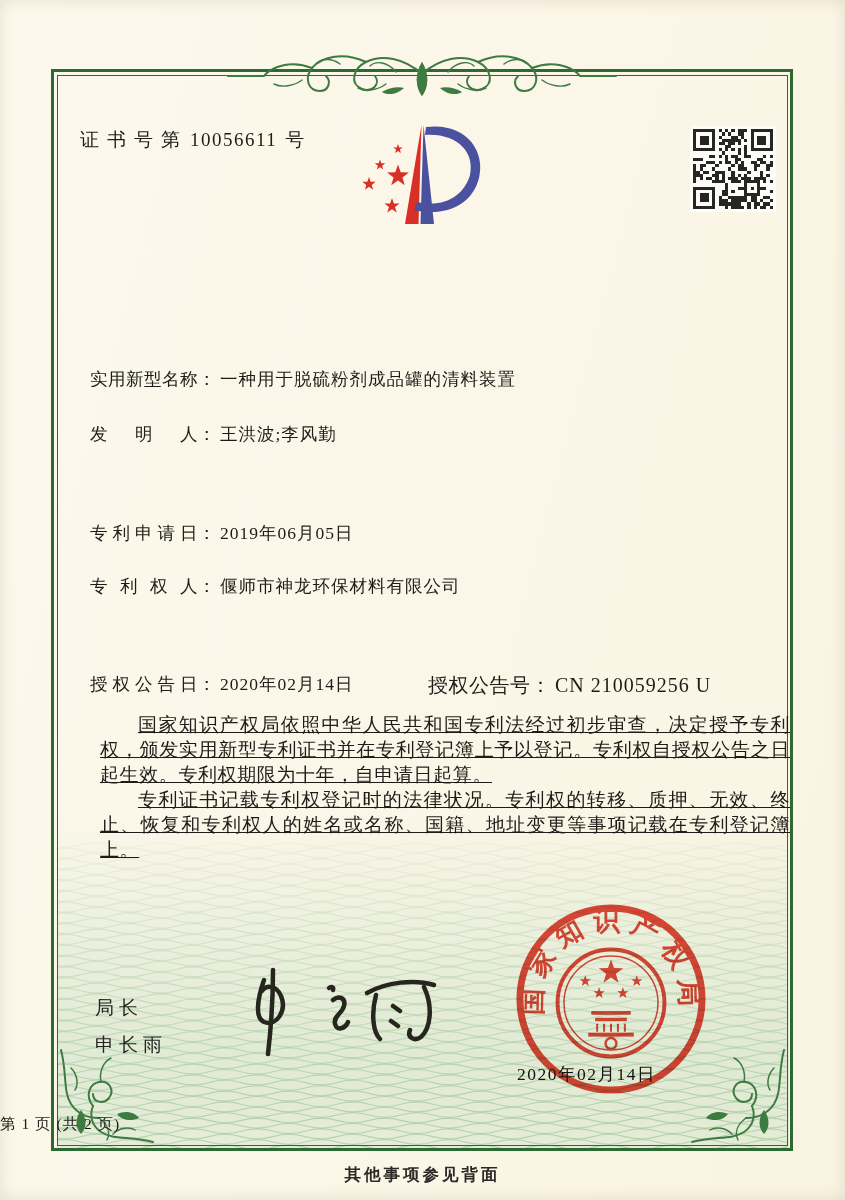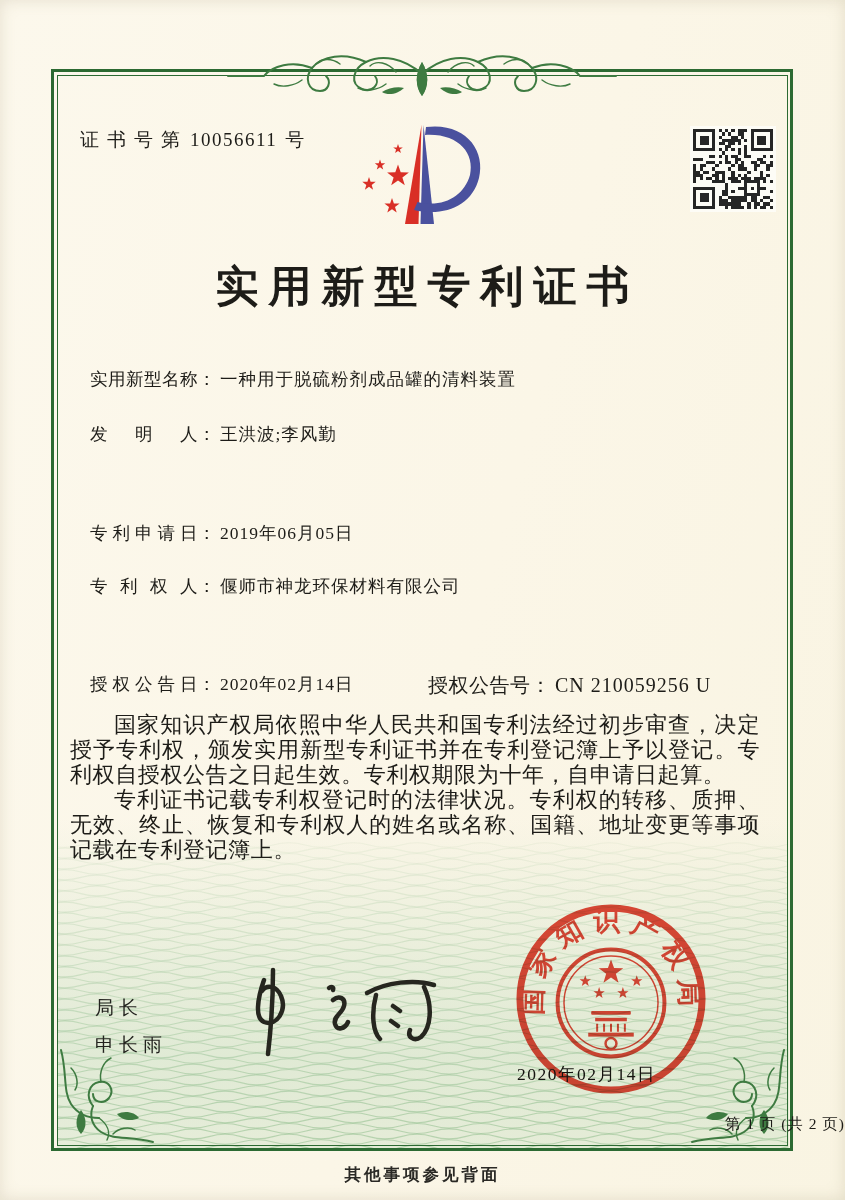--- a/index.html
+++ b/index.html
@@ -27,31 +27,31 @@
   .cert-no .suf{margin-left:8px;}
   .logo{position:absolute;left:352px;top:122px;width:140px;height:114px;}
   .qr{position:absolute;left:690px;top:126px;width:86px;height:86px;}
   .title{position:absolute;left:0;top:258px;width:845px;margin:0;text-align:center;
     font-size:43px;font-weight:bold;letter-spacing:10px;text-indent:10px;}
   .field{position:absolute;left:90px;font-size:17.5px;white-space:nowrap;letter-spacing:.5px;}
   .flabel{display:inline-block;width:108px;text-align:justify;text-align-last:justify;vertical-align:bottom;}
   .colon{display:inline-block;}
   .fvalue{margin-left:4px;letter-spacing:1px;}
   .grant2{position:absolute;left:428px;font-size:20px;white-space:nowrap;letter-spacing:.5px;}
-  .paras{position:absolute;left:70px;top:712px;width:690px;font-size:22px;line-height:25px;
-    text-align:justify;letter-spacing:.6px;}
+  .paras{position:absolute;left:100px;top:712px;width:690px;font-size:19px;line-height:25px;
+    text-align:justify;letter-spacing:.6px;text-decoration:underline;}
   .paras p{margin:0;text-indent:2em;}
   .seal{position:absolute;left:512px;top:900px;width:198px;height:198px;mix-blend-mode:multiply;opacity:.93;}
   .seal-date{position:absolute;left:517px;top:1062px;width:200px;font-size:17.5px;letter-spacing:1.5px;color:#14130f;}
   .signer-title,.signer-name{position:absolute;left:95px;font-family:"Liberation Sans","DejaVu Sans",sans-serif;
     font-size:19px;letter-spacing:5px;color:#23231f;}
   .signer-title{top:995px;}
   .signer-name{top:1032px;}
   .signature{position:absolute;left:228px;top:966px;width:218px;height:94px;}
-  .page-info{position:absolute;left:0;top:1114px;width:845px;text-align:right;font-size:15.5px;letter-spacing:1px;}
+  .page-info{position:absolute;left:0;top:1114px;width:751px;text-align:left;font-size:15.5px;letter-spacing:1px;}
   .back-note{position:absolute;left:0;top:1164px;width:845px;text-align:center;font-size:16.5px;
     letter-spacing:3px;font-weight:bold;color:#2a2925;}
 </style>
 </head>
 <body>
 
 <div class="page">
 
   <div class="tint"></div>
   <svg id="waves" class="waves" viewBox="0 0 731 306" preserveAspectRatio="none">
@@ -482,21 +482,20 @@
         <rect x="14" y="24" width="1" height="1"></rect>
         <rect x="15" y="24" width="1" height="1"></rect>
         <rect x="17" y="24" width="1" height="1"></rect>
         <rect x="19" y="24" width="1" height="1"></rect>
         <rect x="21" y="24" width="1" height="1"></rect>
         <rect x="22" y="24" width="1" height="1"></rect>
         <rect x="24" y="24" width="1" height="1"></rect>
       </g>
   </svg>
 
-  <h1 class="title">实用新型专利证书</h1>
 
   <div class="field" style="top:367px">
     <span class="flabel">实用新型名称</span><span class="colon">：</span><span class="fvalue">一种用于脱硫粉剂成品罐的清料装置</span>
   </div>
   <div class="field" style="top:422px">
     <span class="flabel">发明人</span><span class="colon">：</span><span class="fvalue">王洪波;李风勤</span>
   </div>
   <div class="field" style="top:521px">
     <span class="flabel">专利申请日</span><span class="colon">：</span><span class="fvalue">2019年06月05日</span>
   </div>

